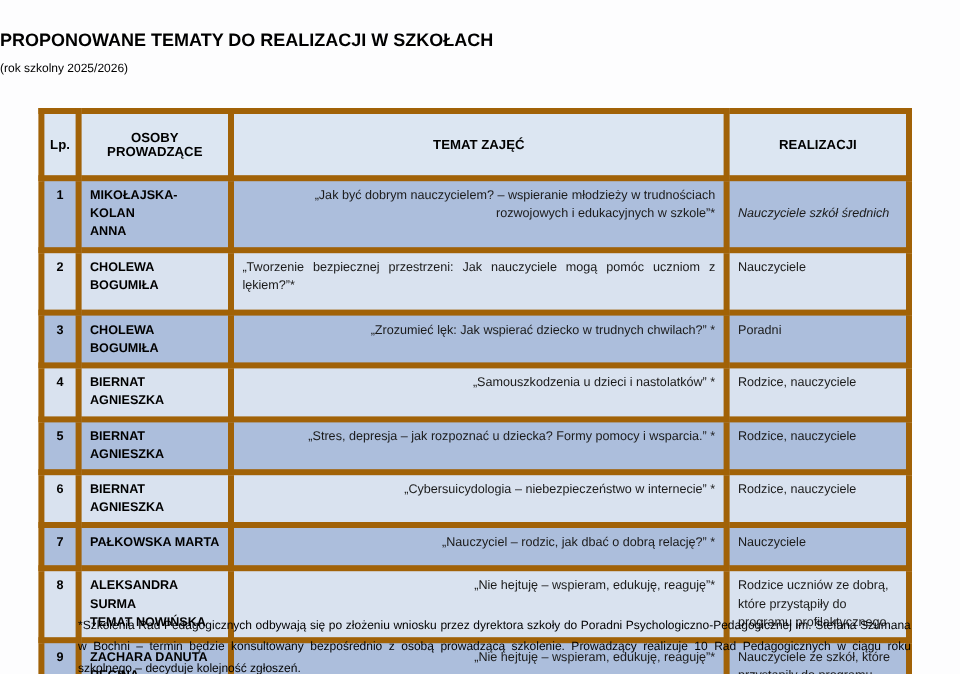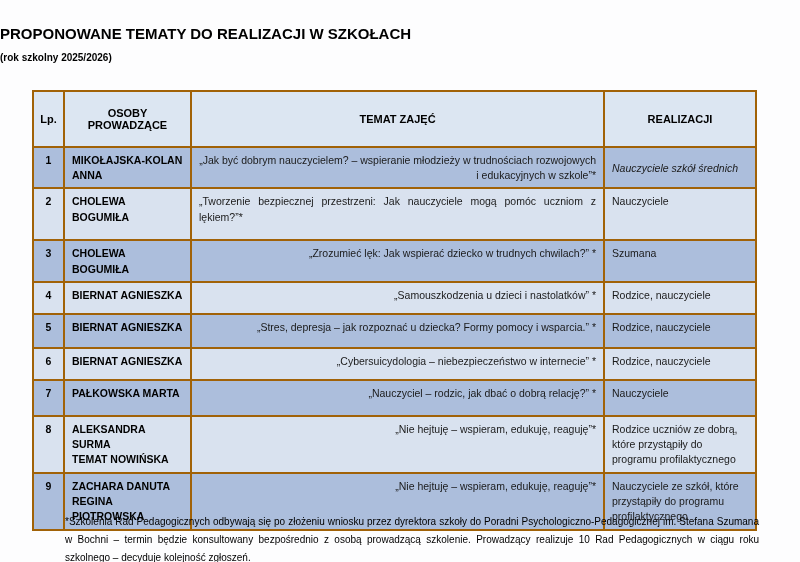--- a/index.html
+++ b/index.html
@@ -20,35 +20,35 @@
     width: 100%;
   }
   .title-line {
     font-size: 15px;
     font-weight: bold;
     color: #000000;
     line-height: 27px;
   }
   .subtitle {
     font-size: 10px;
-    font-weight: bold;
+    font-weight: normal;
     color: #000000;
     line-height: 16px;
     margin-top: 3px;
   }
   table.topics {
     position: absolute;
     left: 32px;
     top: 90px;
     width: 723px;
     border-collapse: collapse;
     table-layout: fixed;
   }
   table.topics th, table.topics td {
-    border: 2px solid #a16207;
+    border: 5px solid #a16207;
   }
   table.topics thead tr { height: 56px; }
   table.topics thead th {
     background: #dce6f2;
     font-size: 11px;
     font-weight: bold;
     color: #000000;
     text-align: center;
     vertical-align: middle;
     padding: 2px 4px;
@@ -122,21 +122,21 @@
       <tr>
         <td class="cell-lp">2</td>
         <td class="cell-leaders">CHOLEWA BOGUMIŁA</td>
         <td class="cell-topic">„Tworzenie bezpiecznej przestrzeni: Jak nauczyciele mogą pomóc uczniom z lękiem?”*</td>
         <td class="cell-participants">Nauczyciele</td>
       </tr>
       <tr>
         <td class="cell-lp">3</td>
         <td class="cell-leaders">CHOLEWA BOGUMIŁA</td>
         <td class="cell-topic">„Zrozumieć lęk: Jak wspierać dziecko w trudnych chwilach?” *</td>
-        <td class="cell-participants">Szumana</td>
+        <td class="cell-participants">Poradni</td>
       </tr>
       <tr>
         <td class="cell-lp">4</td>
         <td class="cell-leaders">BIERNAT AGNIESZKA</td>
         <td class="cell-topic">„Samouszkodzenia u dzieci i nastolatków” *</td>
         <td class="cell-participants">Rodzice, nauczyciele</td>
       </tr>
       <tr>
         <td class="cell-lp">5</td>
         <td class="cell-leaders">BIERNAT AGNIESZKA</td>

